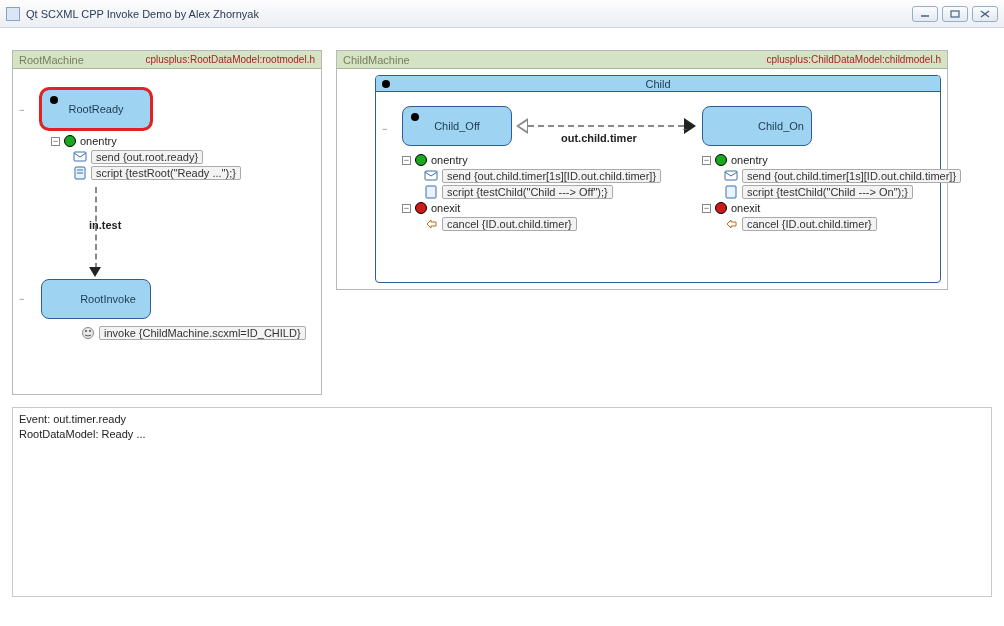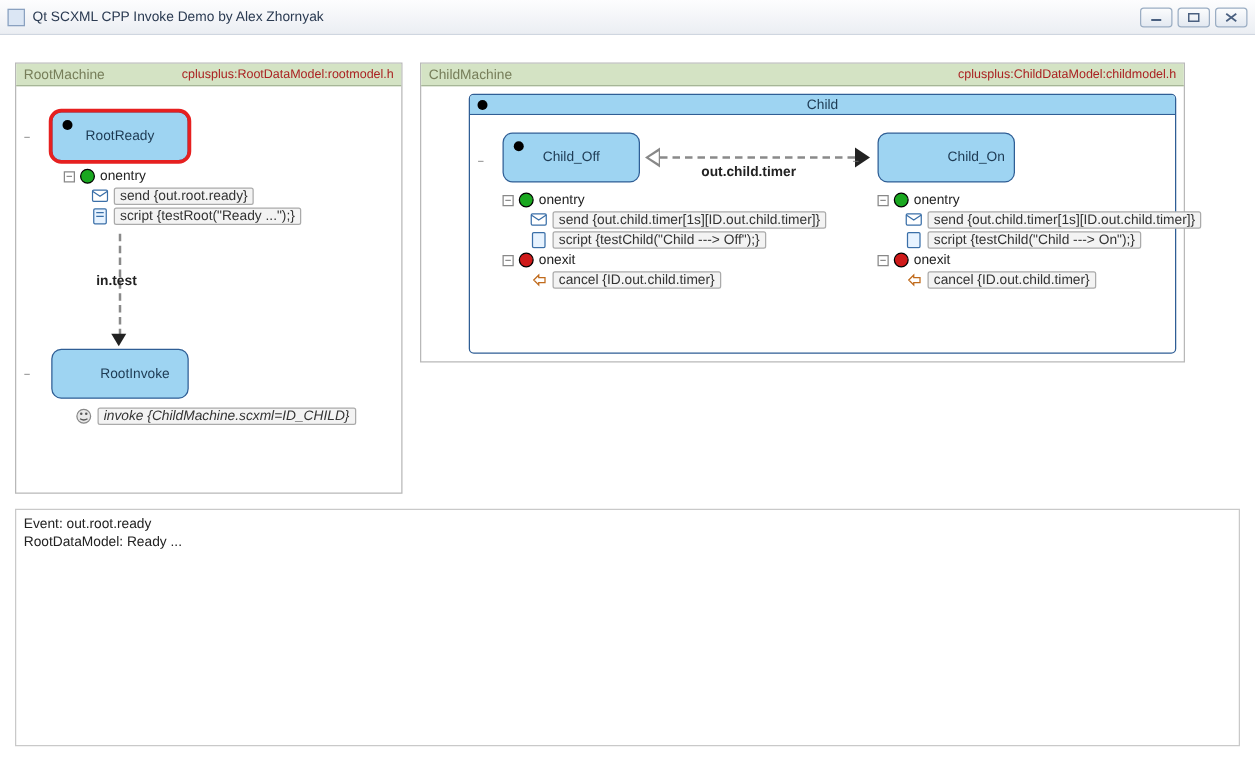--- a/index.html
+++ b/index.html
@@ -125,27 +125,27 @@
                 <rect x="2" y="1" width="10" height="12" rx="1" fill="#e7f3ff" stroke="#3a6fa8"></rect>
                 <line x1="4" y1="4" x2="10" y2="4" stroke="#3a6fa8"></line>
                 <line x1="4" y1="7" x2="10" y2="7" stroke="#3a6fa8"></line>
               </svg>
             <span class="action-txt">script {testRoot("Ready ...");}</span>
           </div>
         </div>
 
         <div class="connector v-dash" style="left:82px; top:118px; height:82px;"></div>
         <div class="arrowhead" style="left:76px; top:198px;"></div>
-        <div class="trans-label" style="left:64px; top:150px;">in.test</div>
+        <div class="trans-label" style="left:76px; top:150px;">in.test</div>
 
         <span class="tog-plain" style="left:6px;top:225px;">−</span>
         <div class="state-box" style="left:28px; top:210px; width:110px; height:40px;padding-left:24px;">
           <span>RootInvoke</span>
         </div>
-        <div class="tree" style="left:47px; top:256px;font-style:italic;">
+        <div class="tree" style="left:68px; top:256px;">
           <div class="row">
             <svg class="mini-icon">
                 <circle cx="7" cy="7" r="5.5" fill="#e8e8e8" stroke="#888"></circle>
                 <circle cx="5" cy="5" r="1" fill="#555"></circle>
                 <circle cx="9" cy="5" r="1" fill="#555"></circle>
                 <path d="M4 9 Q7 11 10 9" fill="none" stroke="#555"></path>
               </svg>
             <span class="action-txt">invoke {ChildMachine.scxml=ID_CHILD}</span>
           </div>
         </div>
@@ -245,16 +245,16 @@
                 <span class="action-txt">cancel {ID.out.child.timer}</span>
               </div>
           </div>
 
         </div>
       </div>
     </div>
   </div>
 
   <div class="log-box">
-    <div>Event: out.root.ready</div>
+    <div>Event: out.timer.ready</div>
     <div>RootDataModel: Ready ...</div>
   </div>
 </div>
 
 </body></html>

